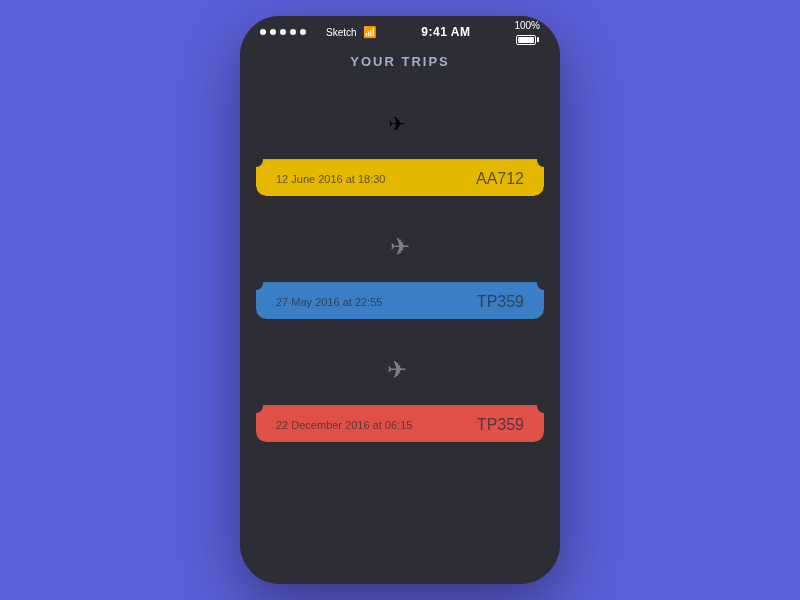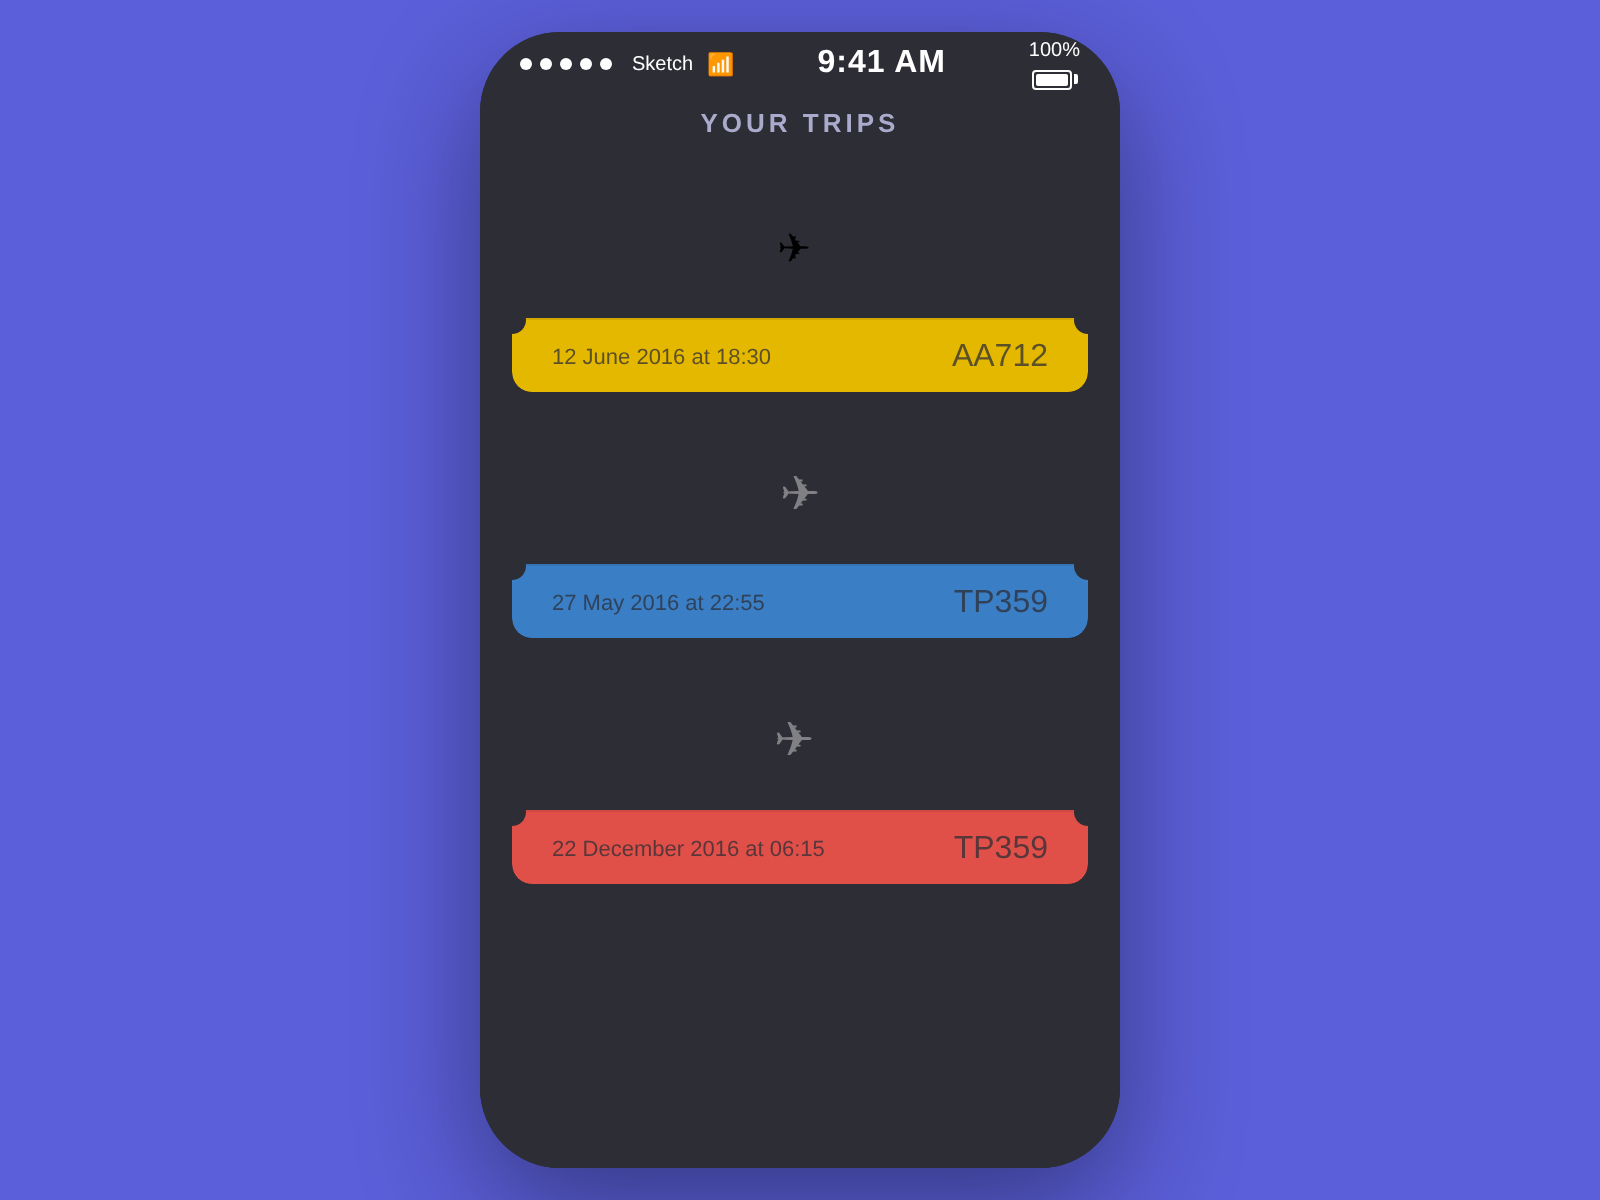--- a/index.html
+++ b/index.html
@@ -45,25 +45,25 @@
     .dot {
       width: 6px;
       height: 6px;
       background: #fff;
       border-radius: 50%;
     }
 
     .status-wifi {
       font-size: 10px;
       color: #fff;
-      margin-left: 6px;
+      margin-left: 16px;
     }
 
     .status-time {
-      font-size: 16px;
+      font-size: 12px;
       font-weight: 600;
       color: #fff;
       letter-spacing: 0.5px;
     }
 
     .status-right {
       display: flex;
       align-items: center;
       gap: 4px;
       font-size: 10px;

